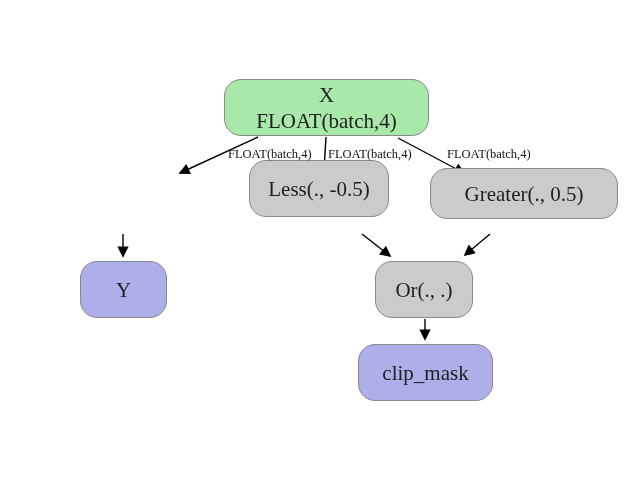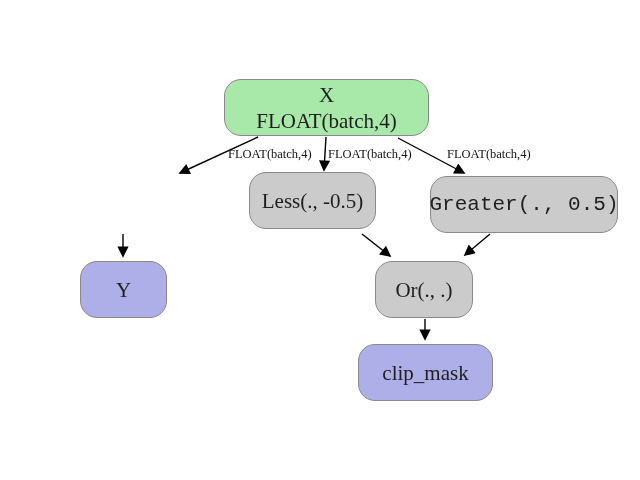--- a/index.html
+++ b/index.html
@@ -36,22 +36,22 @@
     line-height: 26px;
     text-align: center;
     white-space: nowrap;
   }
   .node.op     { background: #cbcbcb; }
   .node.input  { background: #a8e8a8; }
   .node.result { background: #aeaee8; }
 
   #node-x         { left: 224px; top:  79px; width: 205px; height: 57px; }
   #node-clip      { left:  22px; top: 176px; width: 205px; height: 57px; }
-  #node-less      { left: 249px; top: 172px; width: 127px; height: 57px; }
-  #node-greater   { left: 430px; top: 176px; width: 188px; height: 57px; font-family: Liberation Mono, monospace; }
+  #node-less      { left: 249px; top: 160px; width: 140px; height: 57px; }
+  #node-greater   { left: 430px; top: 168px; width: 188px; height: 51px; }
   #node-y         { left:  80px; top: 261px; width:  87px; height: 57px; }
   #node-or        { left: 375px; top: 261px; width:  98px; height: 57px; }
   #node-clip-mask { left: 358px; top: 344px; width: 135px; height: 57px; }
 
   .edge-label {
     position: absolute;
     font-size: 12.5px;
     line-height: 14px;
     white-space: nowrap;
     color: #111111;

